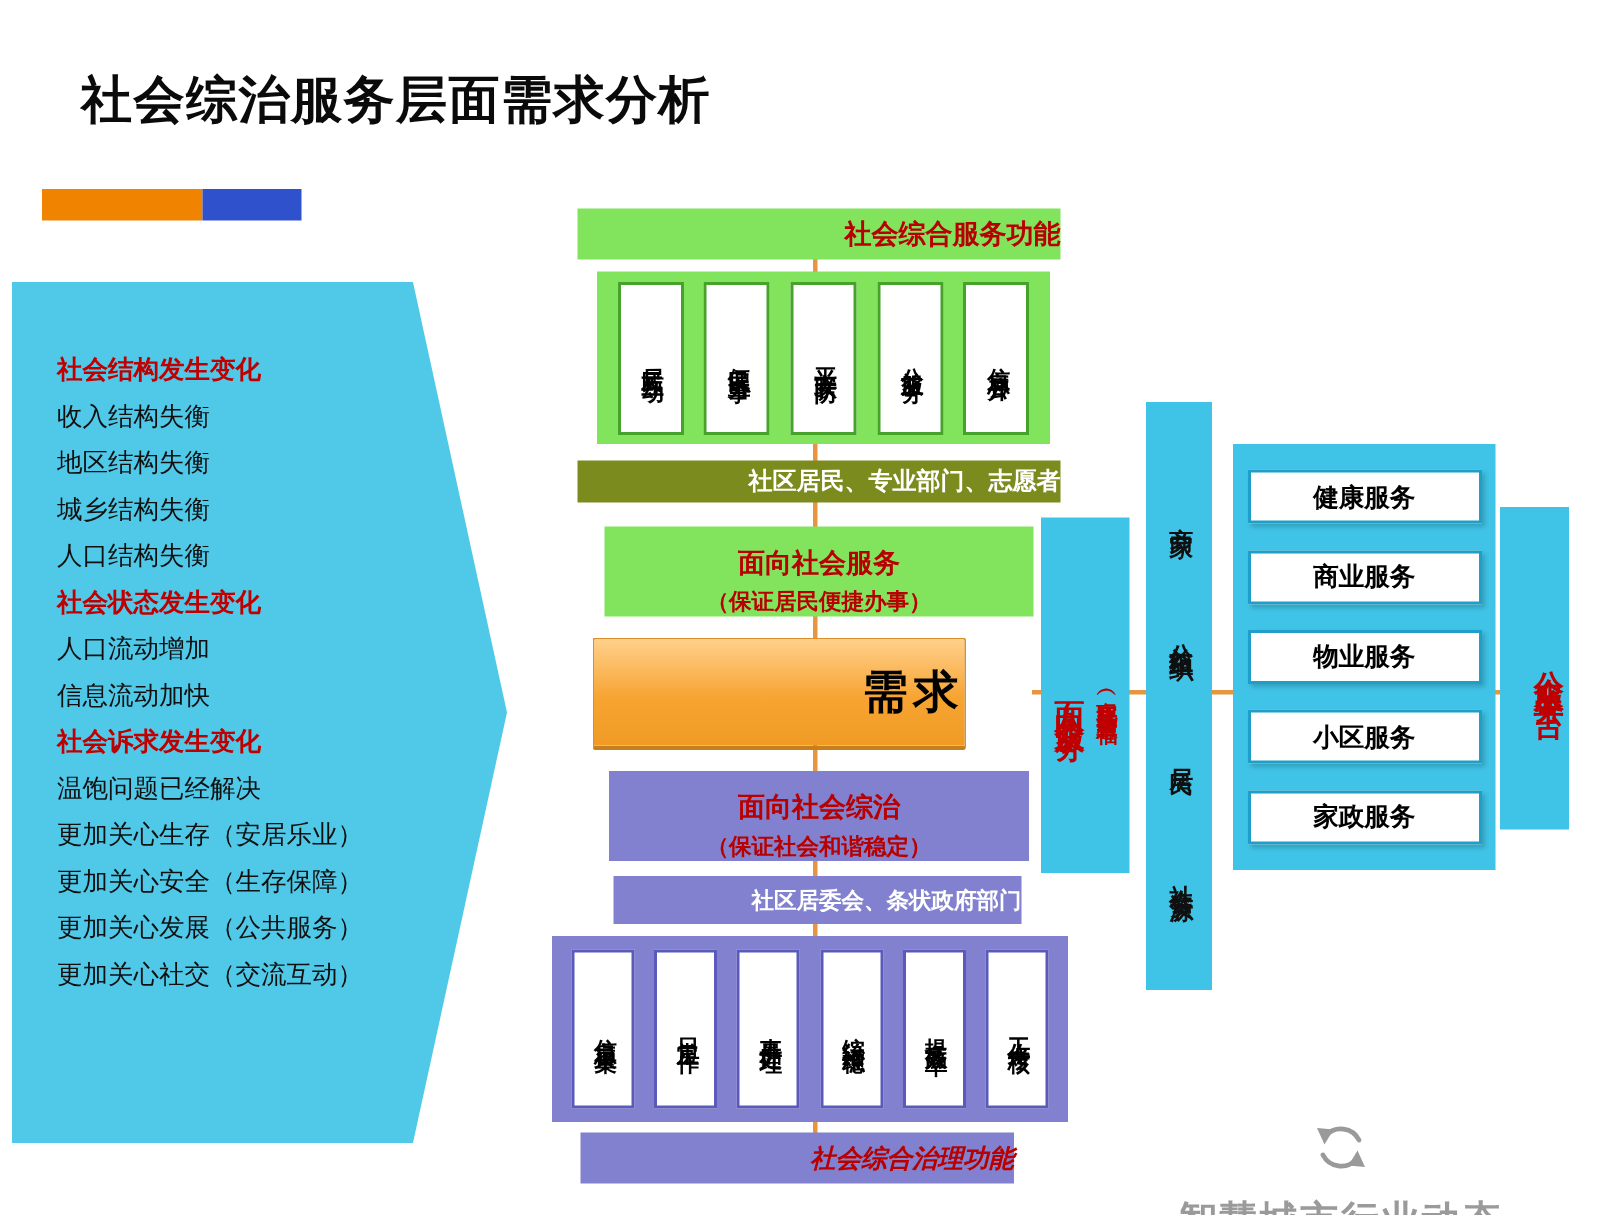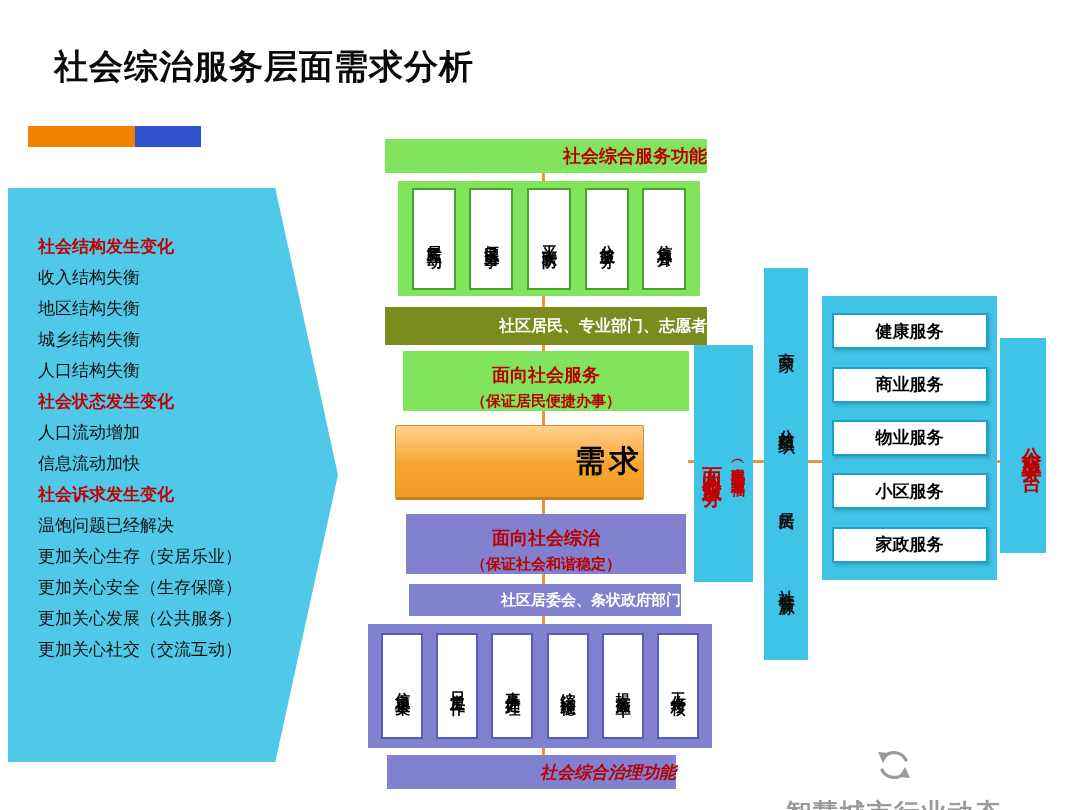--- a/index.html
+++ b/index.html
@@ -100,21 +100,21 @@
   </div>
 
   <div class="box green row-even" style="left:398px;top:181px;width:302px;height:115px;">
     <div class="func-box gb vtext">居民互动</div>
     <div class="func-box gb vtext">便民办事</div>
     <div class="func-box gb vtext">平安联防</div>
     <div class="func-box gb vtext">公益服务</div>
     <div class="func-box gb vtext">信息公开</div>
   </div>
 
-  <div class="box olive" style="left:385px;top:307px;width:322px;height:38px;">
+  <div class="box olive" style="left:385px;top:307px;width:322px;height:28px;">
     <span class="white-text t16">社区居民、专业部门、志愿者</span>
   </div>
 
   <div class="box green col" style="left:403px;top:351px;width:286px;height:60px;">
     <div class="red-text t18">面向社会服务</div>
     <div class="red-text t15">（保证居民便捷办事）</div>
   </div>
 
   <div class="box demand" style="left:395px;top:425px;width:249px;height:75px;">需求</div>
 

